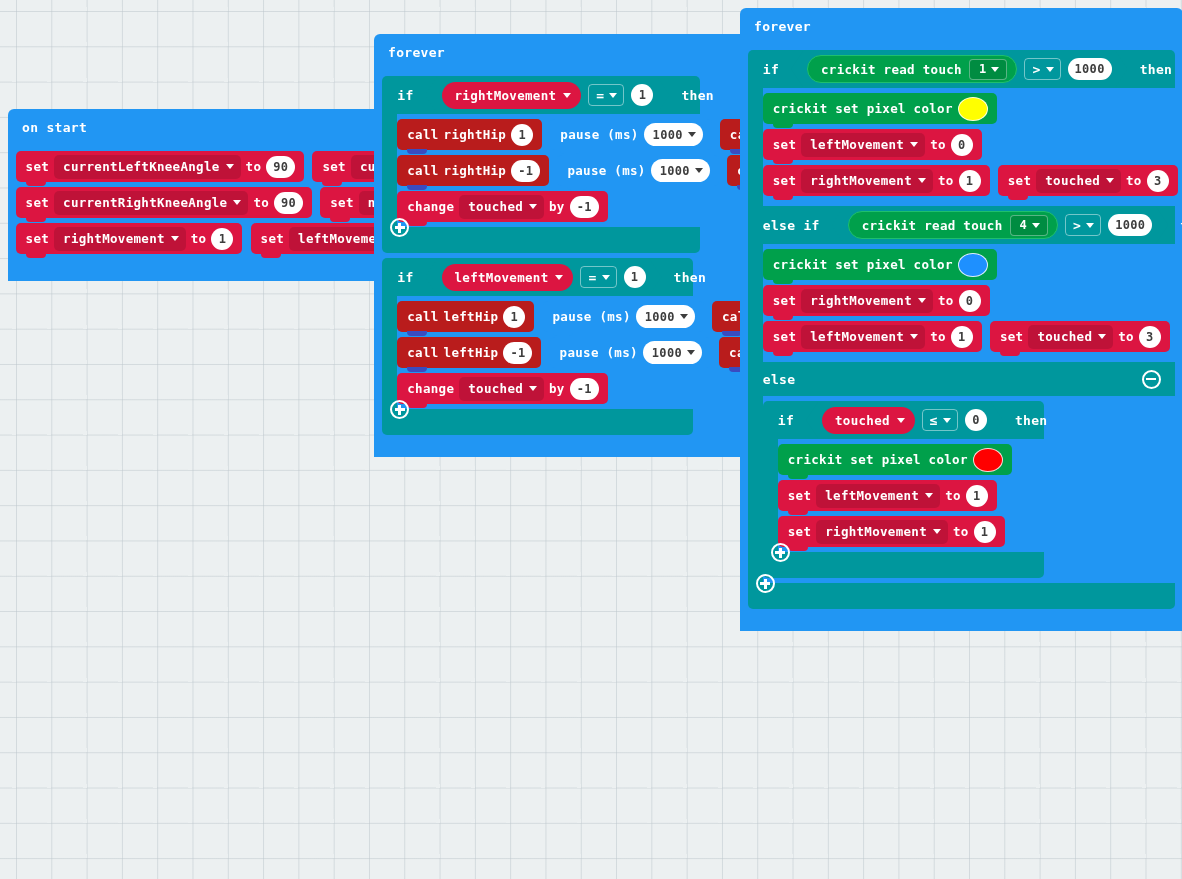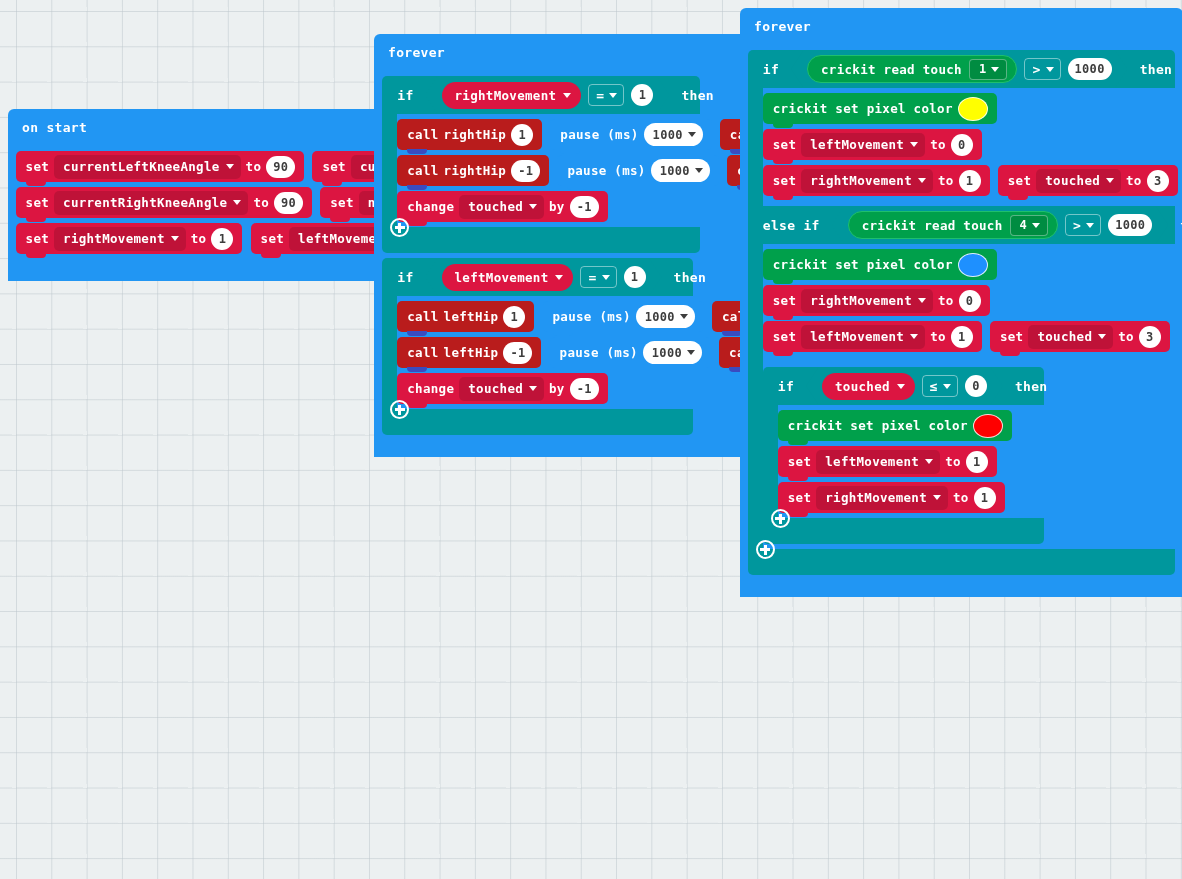--- a/index.html
+++ b/index.html
@@ -695,20 +695,24 @@
                   <span class="varfield">
                     <span>touched</span>
                     <i class="caret"></i>
                   </span>
                   <span class="lbl">to</span>
                   <span class="numfield">3</span>
                 </div>
               </div>
             </div>
 
+            <div class="cblk-mid" style="width:427px;">
+              <span class="lbl">else</span>
+              <span class="minusicon head-minus"></span>
+            </div>
             <div class="cblk-row">
               <div class="cblk-spine"></div>
               <div class="cblk-slot">
 
                 <div class="cblk">
                   <div class="cblk-head first" style="width:281px;">
                     <span class="lbl">if</span>
                     <span class="hexcond">
                       <span class="rep-var">
                         <span>touched</span>

